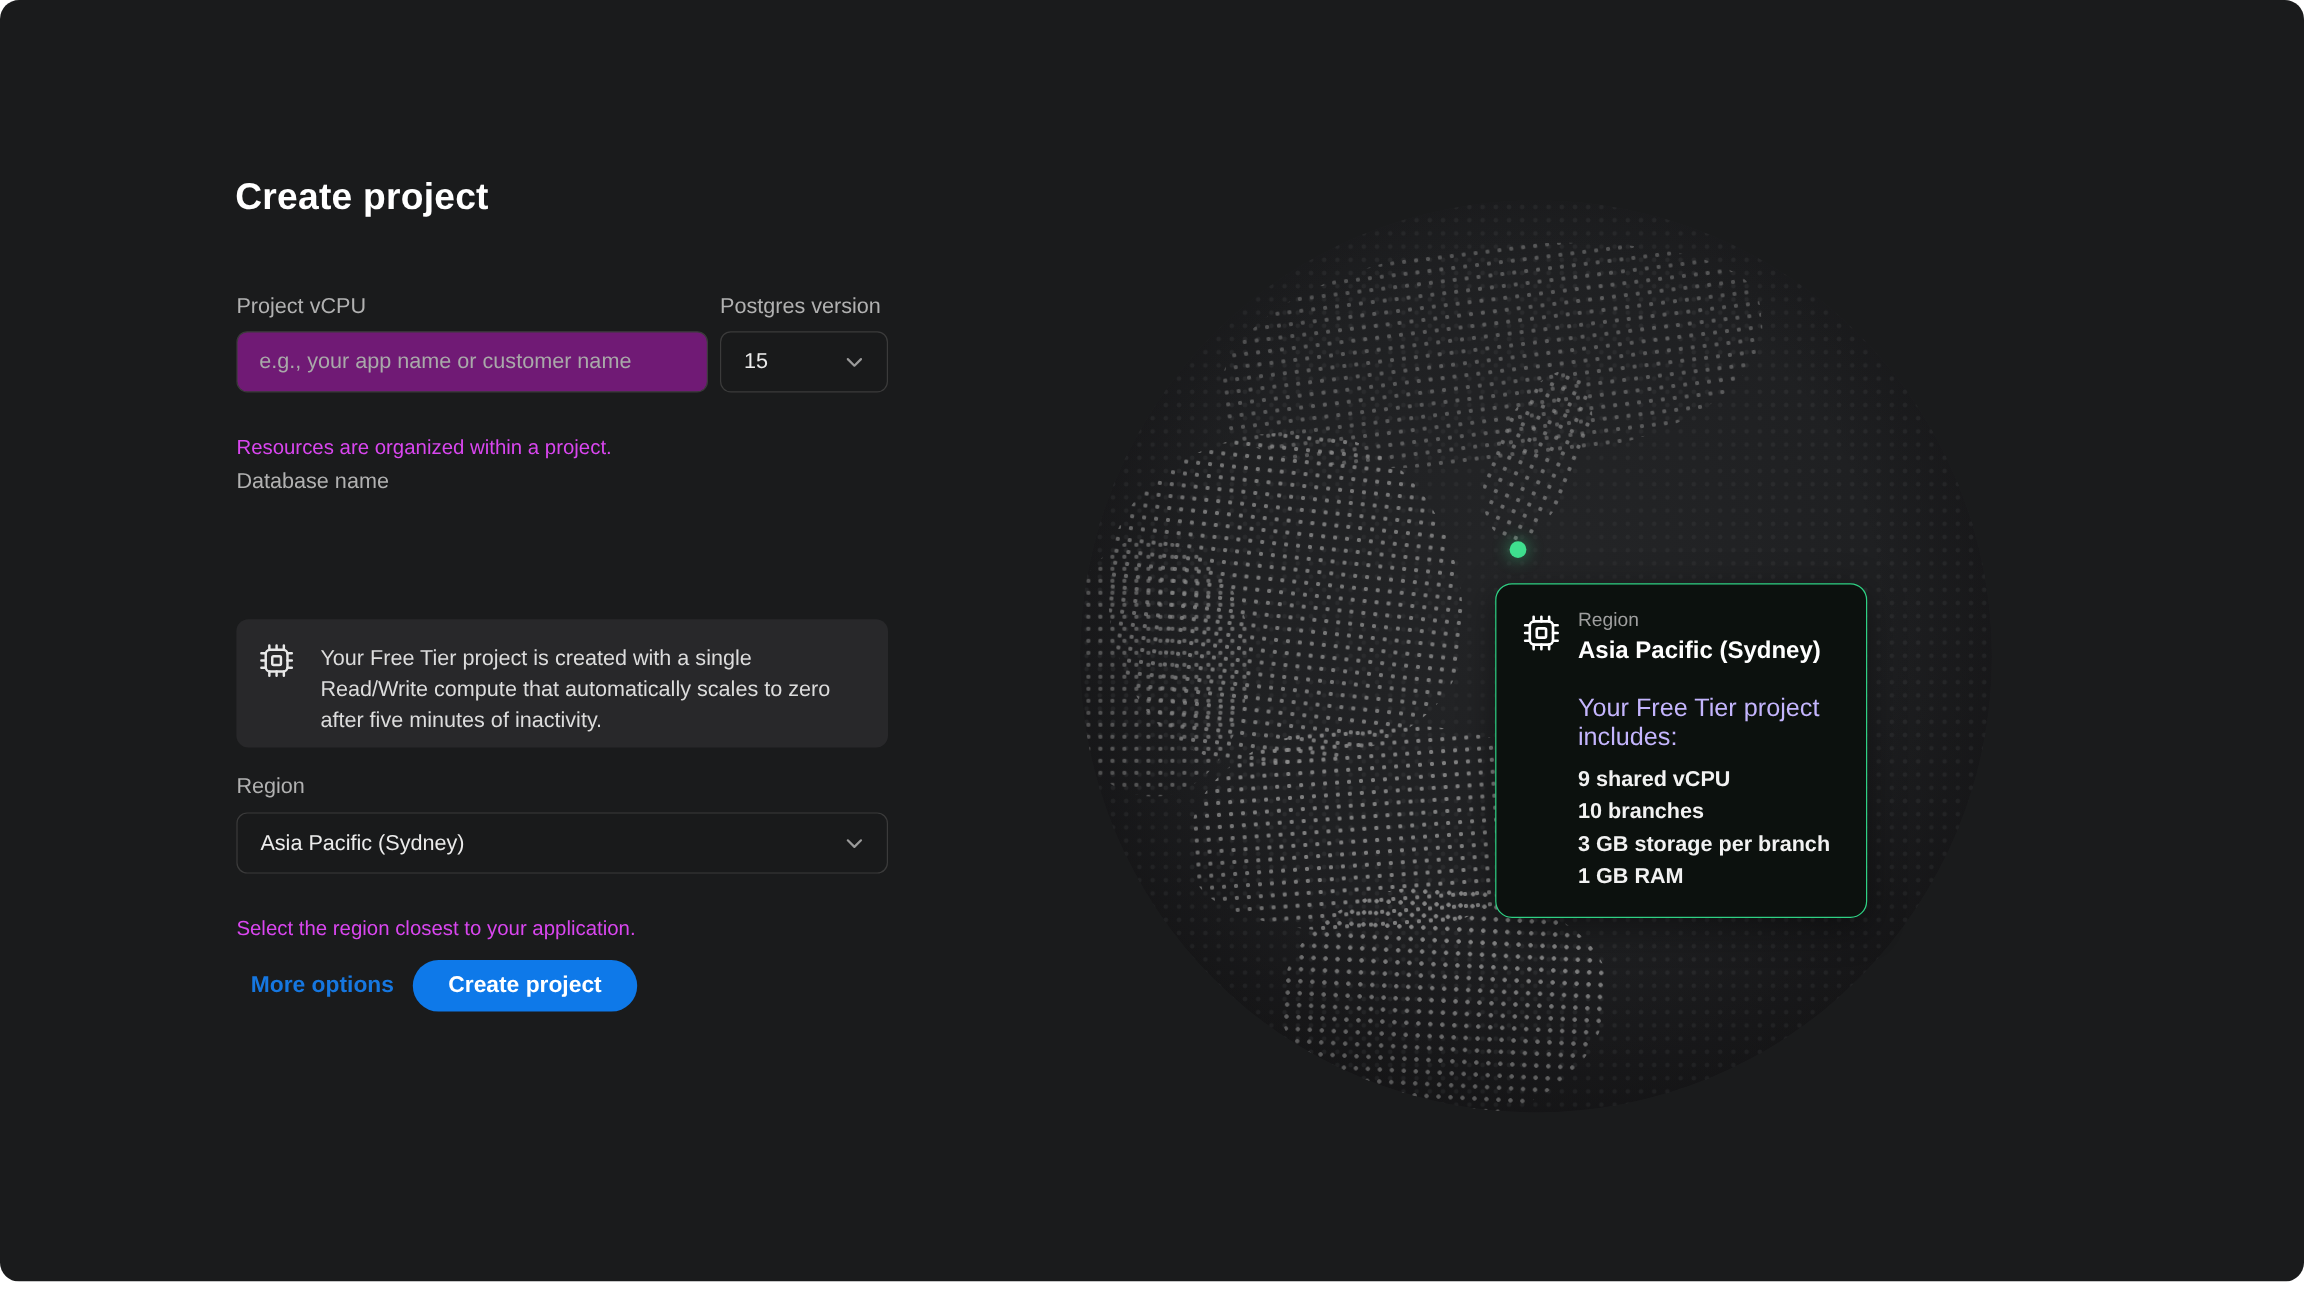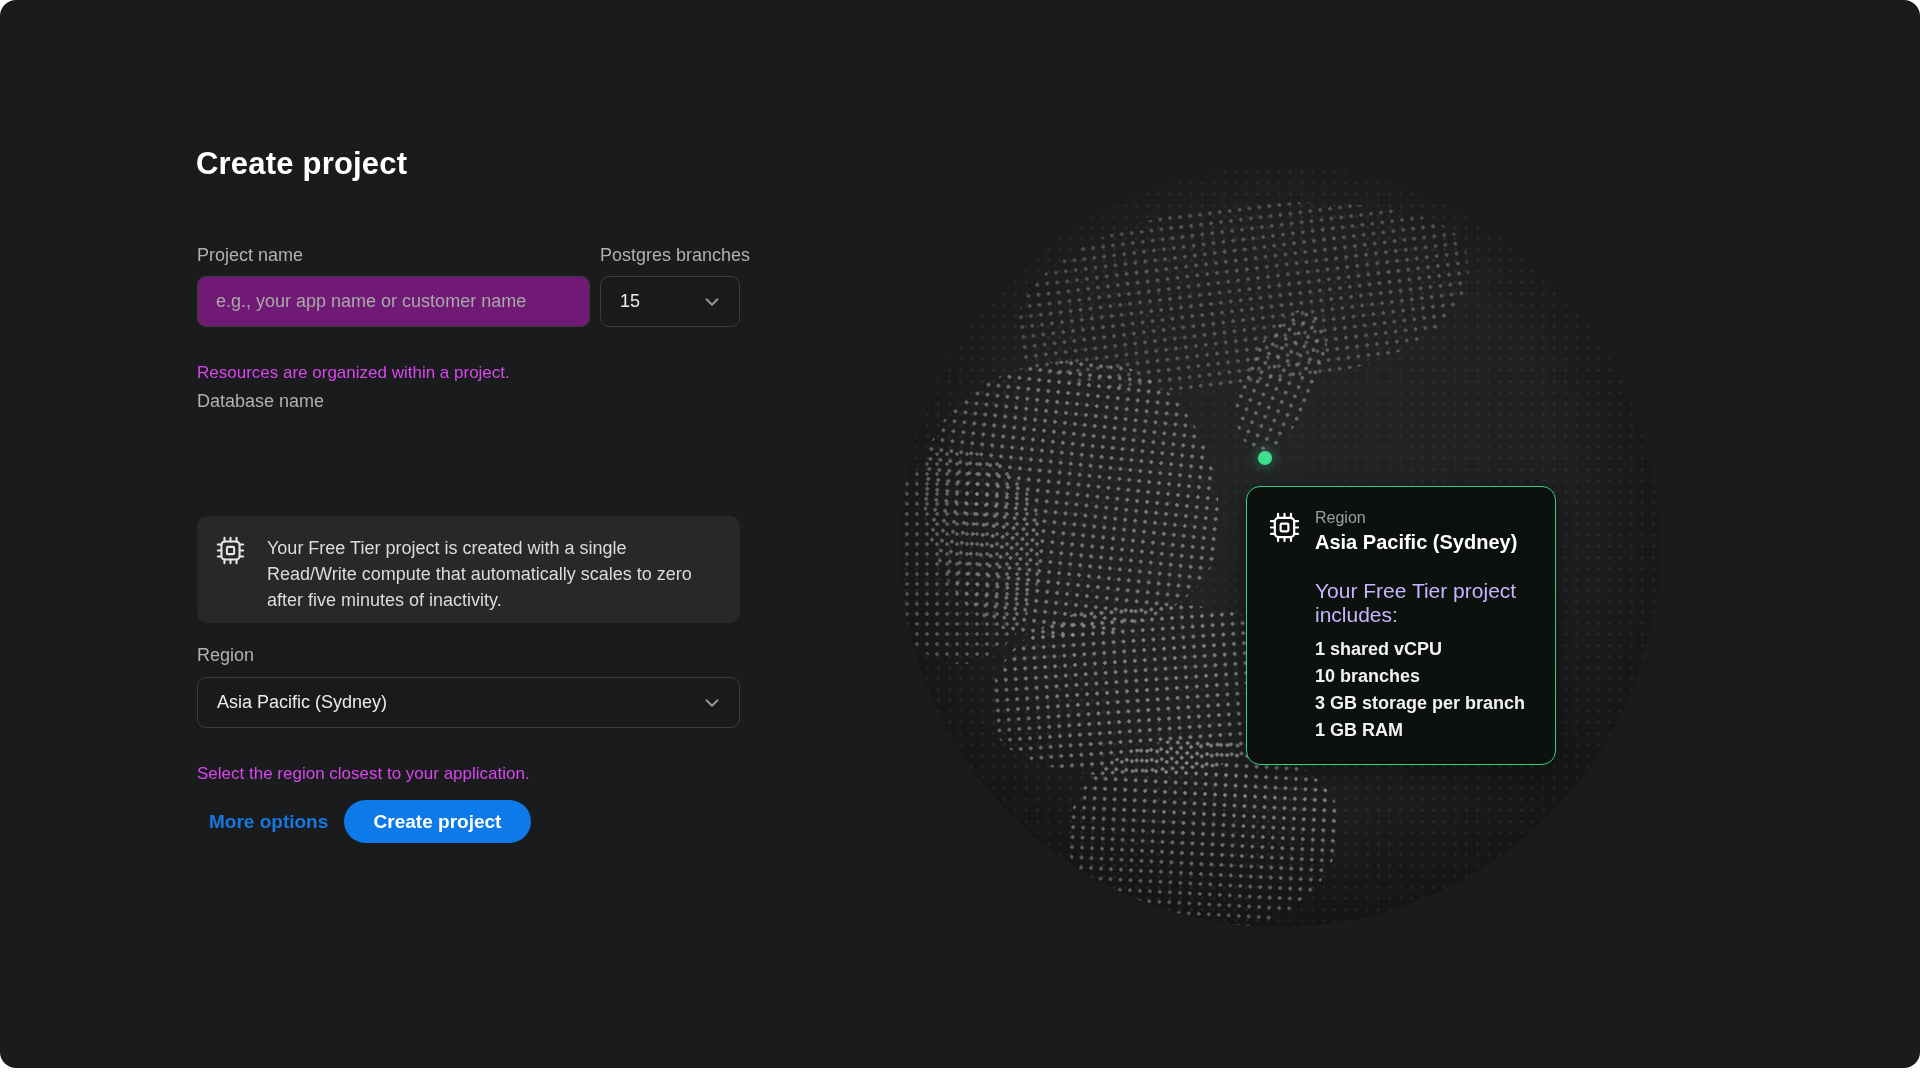--- a/index.html
+++ b/index.html
@@ -100,22 +100,22 @@
   .tt-features{margin-left:46px;}
   .tt-feature{color:#f2f2f2;font-size:18px;font-weight:600;line-height:27px;}
 </style>
 </head>
 <body>
 
 <div class="screen">
 
   <div class="page-title">Create project</div>
 
-  <div class="field-label" style="left:197px;top:245px;">Project name</div>
-  <div class="field-label" style="left:600px;top:245px;">Postgres branches</div>
+  <div class="field-label" style="left:197px;top:245px;">Project vCPU</div>
+  <div class="field-label" style="left:600px;top:245px;">Postgres version</div>
 
   <input class="text-input" style="left: 197px; top: 276px; width: 393px; height: 51px;" placeholder="e.g., your app name or customer name">
 
   <div class="select-box" style="left:600px;top:276px;width:140px;height:51px;">
     <span class="select-value">15</span>
     <svg class="chev" viewBox="0 0 24 24" fill="none" stroke="currentColor" stroke-width="2" stroke-linecap="round" stroke-linejoin="round">
         <path d="M6 9l6 6 6-6"></path>
       </svg>
   </div>
 
@@ -168,20 +168,20 @@
         <rect x="9" y="9" width="6" height="6" rx="1"></rect>
         <path d="M7 1.5v3M12 1.5v3M17 1.5v3M7 19.5v3M12 19.5v3M17 19.5v3M1.5 7h3M1.5 12h3M1.5 17h3M19.5 7h3M19.5 12h3M19.5 17h3"></path>
       </svg>
       <div>
         <div class="tt-region-label">Region</div>
         <div class="tt-region-value">Asia Pacific (Sydney)</div>
       </div>
     </div>
     <div class="tt-includes">Your Free Tier project includes:</div>
     <div class="tt-features">
-      <div class="tt-feature">1 shared vCPU</div>
+      <div class="tt-feature">9 shared vCPU</div>
       <div class="tt-feature">10 branches</div>
       <div class="tt-feature">3 GB storage per branch</div>
       <div class="tt-feature">1 GB RAM</div>
     </div>
   </div>
 
 </div>
 
 </body></html>

